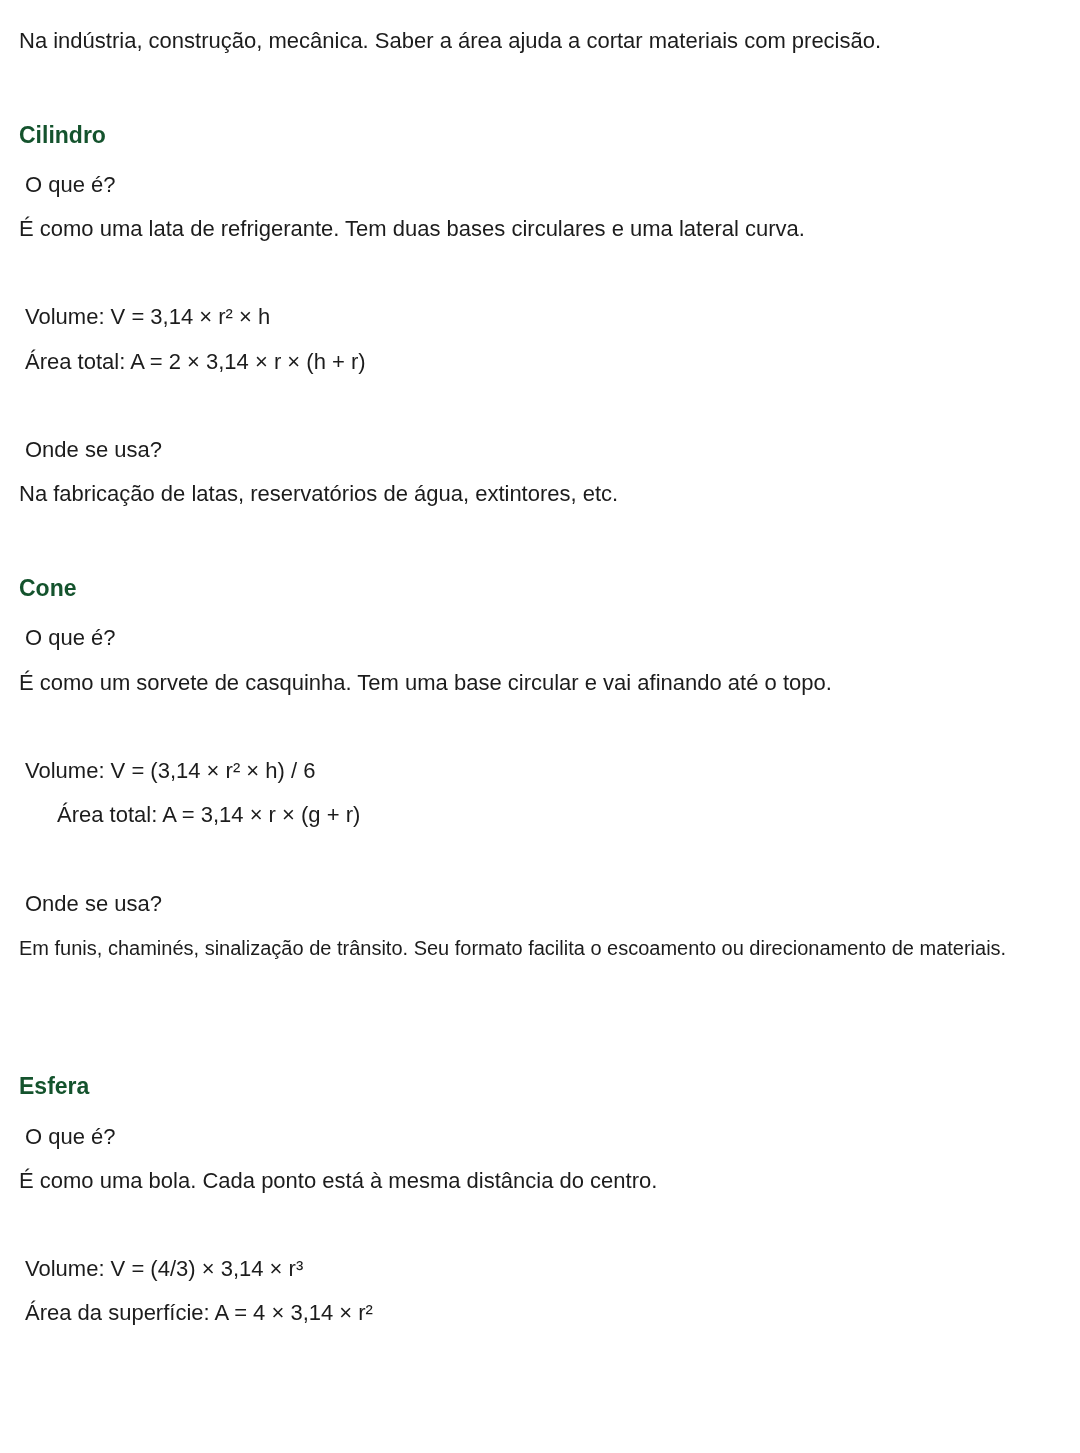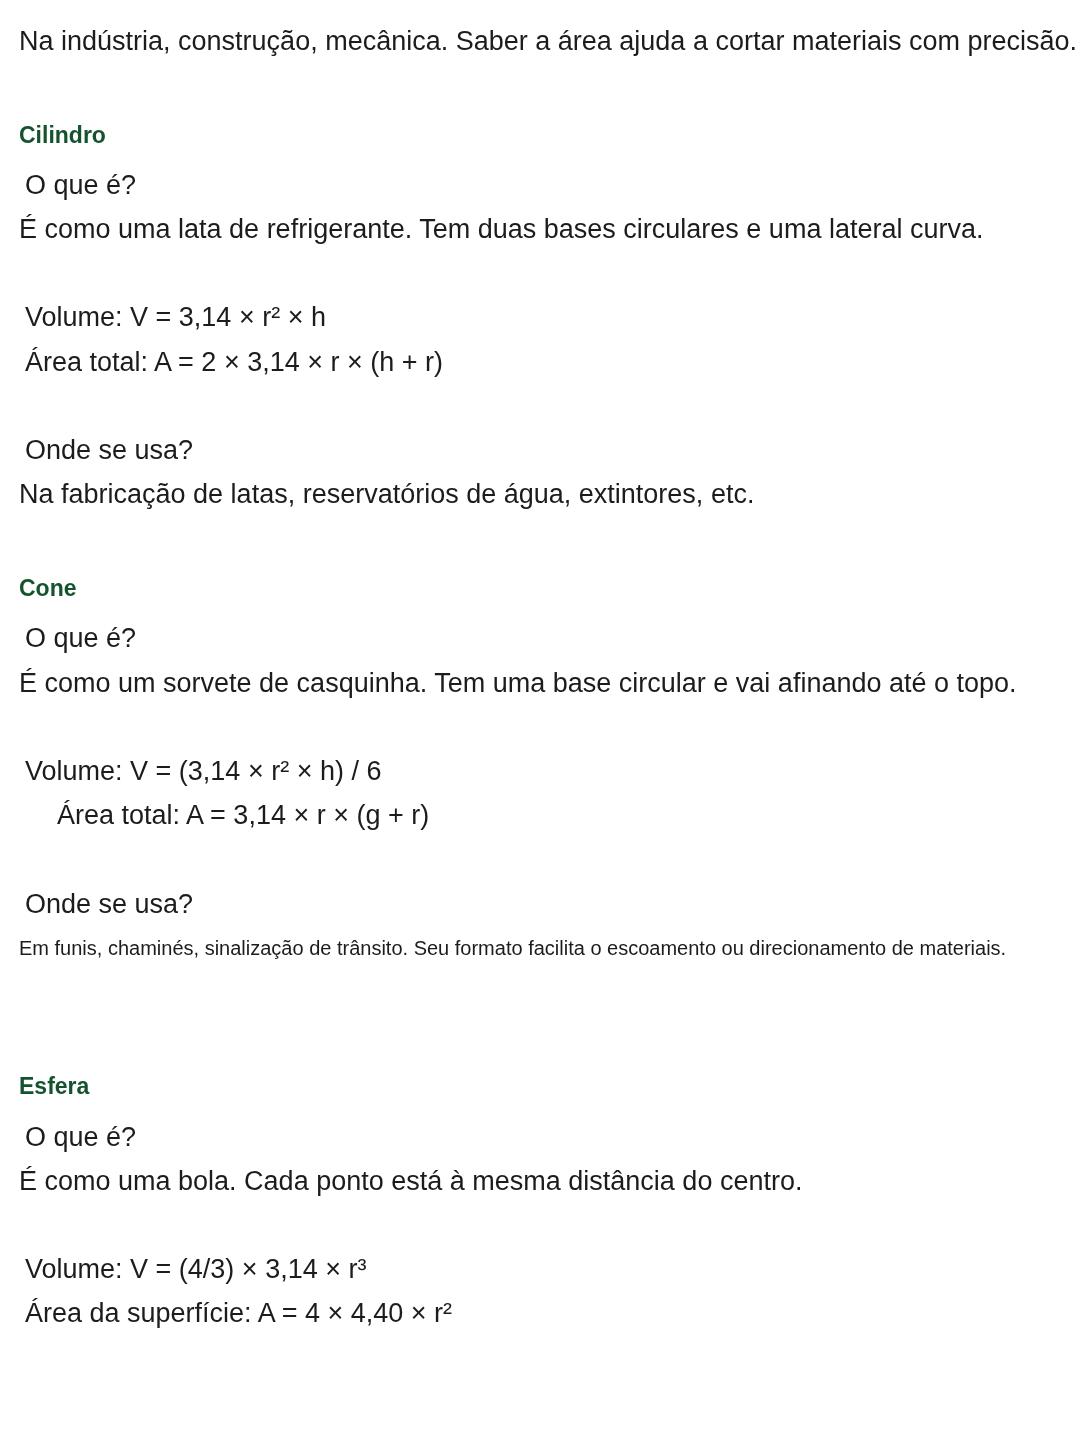--- a/index.html
+++ b/index.html
@@ -11,21 +11,21 @@
       width: 1080px;
       height: 1453px;
       overflow: hidden;
       font-family: "Liberation Sans", "DejaVu Sans", sans-serif;
       color: #1a1a1a;
       position: relative;
     }
     .line {
       position: absolute;
       left: 19px;
-      font-size: 27px;
+      font-size: 22px;
       line-height: 28px;
       white-space: nowrap;
       color: #1c1c1c;
     }
     .line.indent {
       left: 25px;
     }
     .heading {
       position: absolute;
       left: 19px;
@@ -69,14 +69,14 @@
   <div class="line indent" style="top:801px;margin-left:32px;">Área total: A = 3,14 × r × (g + r)</div>
   <div class="line indent" style="top:890px;">Onde se usa?</div>
   <div class="justified" style="top:926px;">Em funis, chaminés, sinalização de trânsito. Seu formato facilita o escoamento ou direcionamento de materiais.</div>
 </section>
 
 <section>
   <div class="heading" style="top:1071px;">Esfera</div>
   <div class="line indent" style="top:1123px;">O que é?</div>
   <div class="line" style="top:1167px;">É como uma bola. Cada ponto está à mesma distância do centro.</div>
   <div class="line indent" style="top:1255px;">Volume: V = (4/3) × 3,14 × r³</div>
-  <div class="line indent" style="top:1299px;">Área da superfície: A = 4 × 4,40 × r²</div>
+  <div class="line indent" style="top:1299px;">Área da superfície: A = 4 × 3,14 × r²</div>
 </section>
 
 </body></html>

